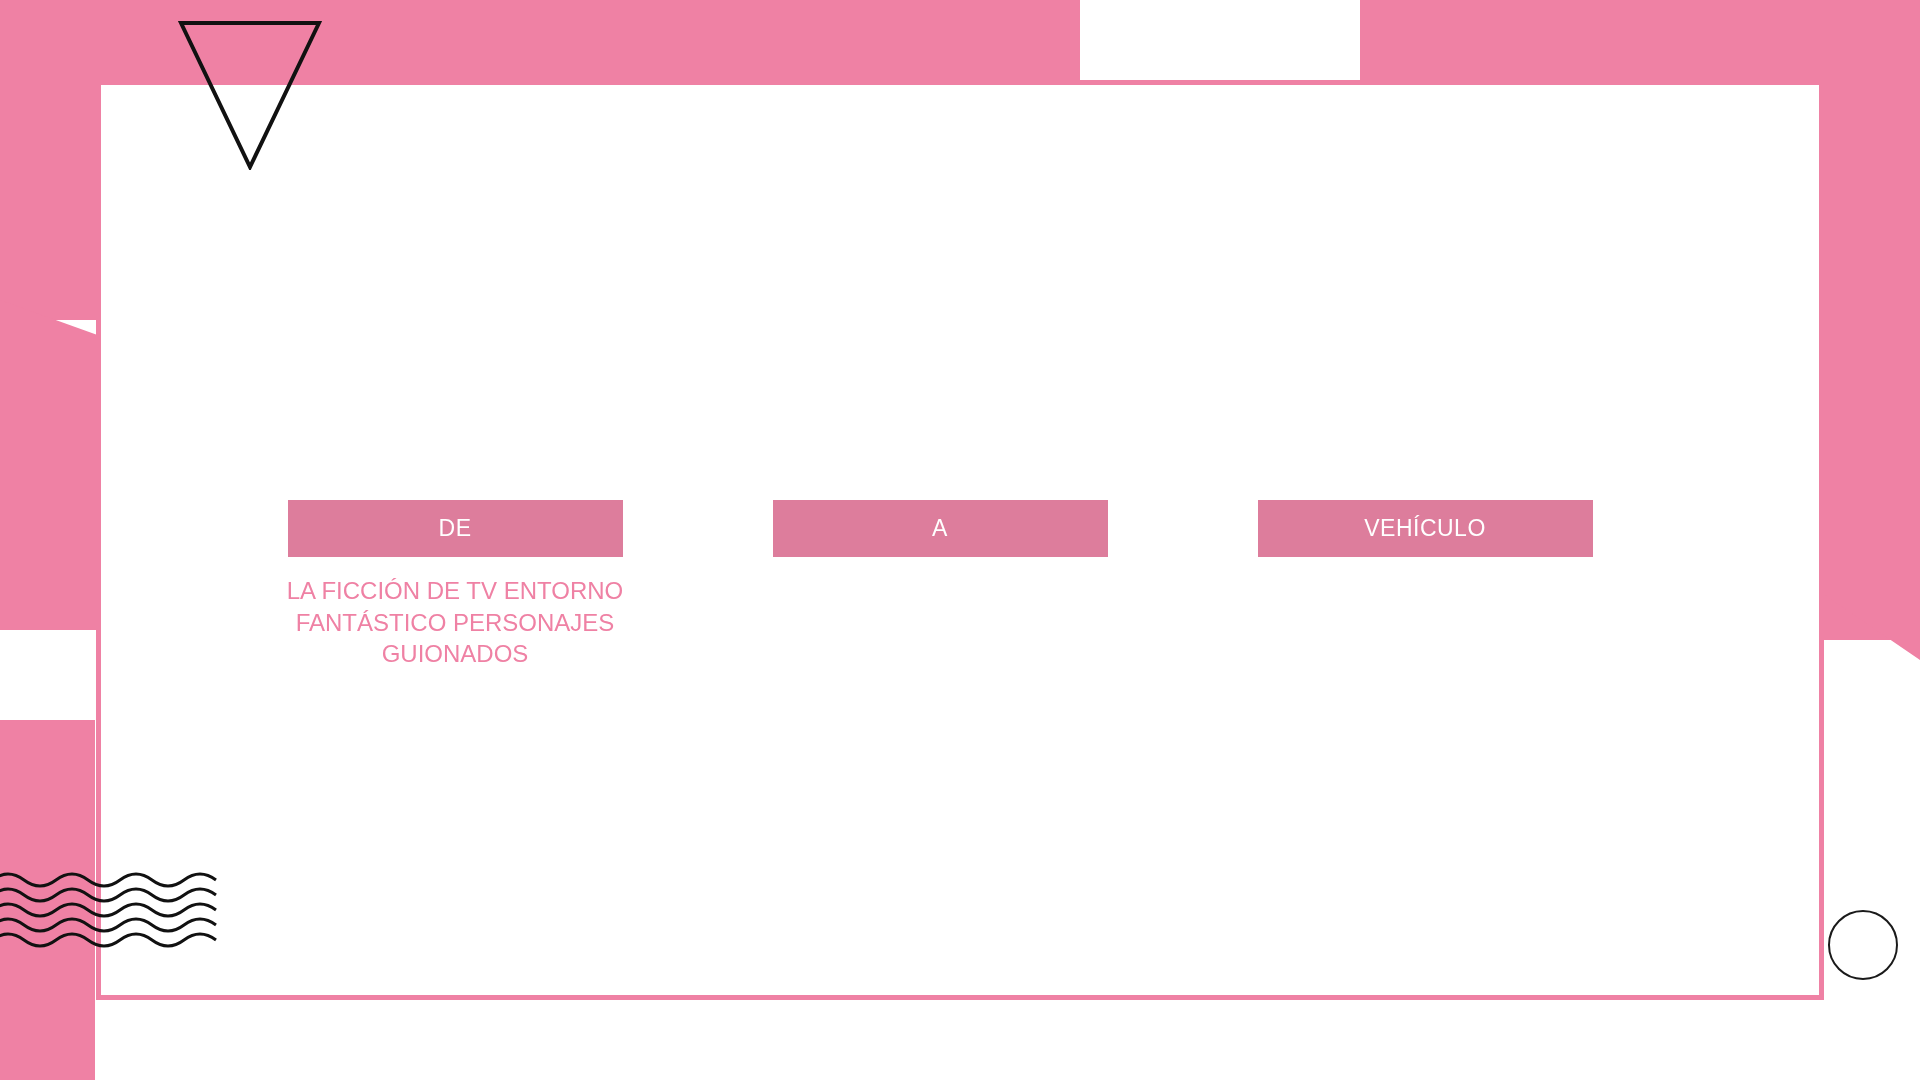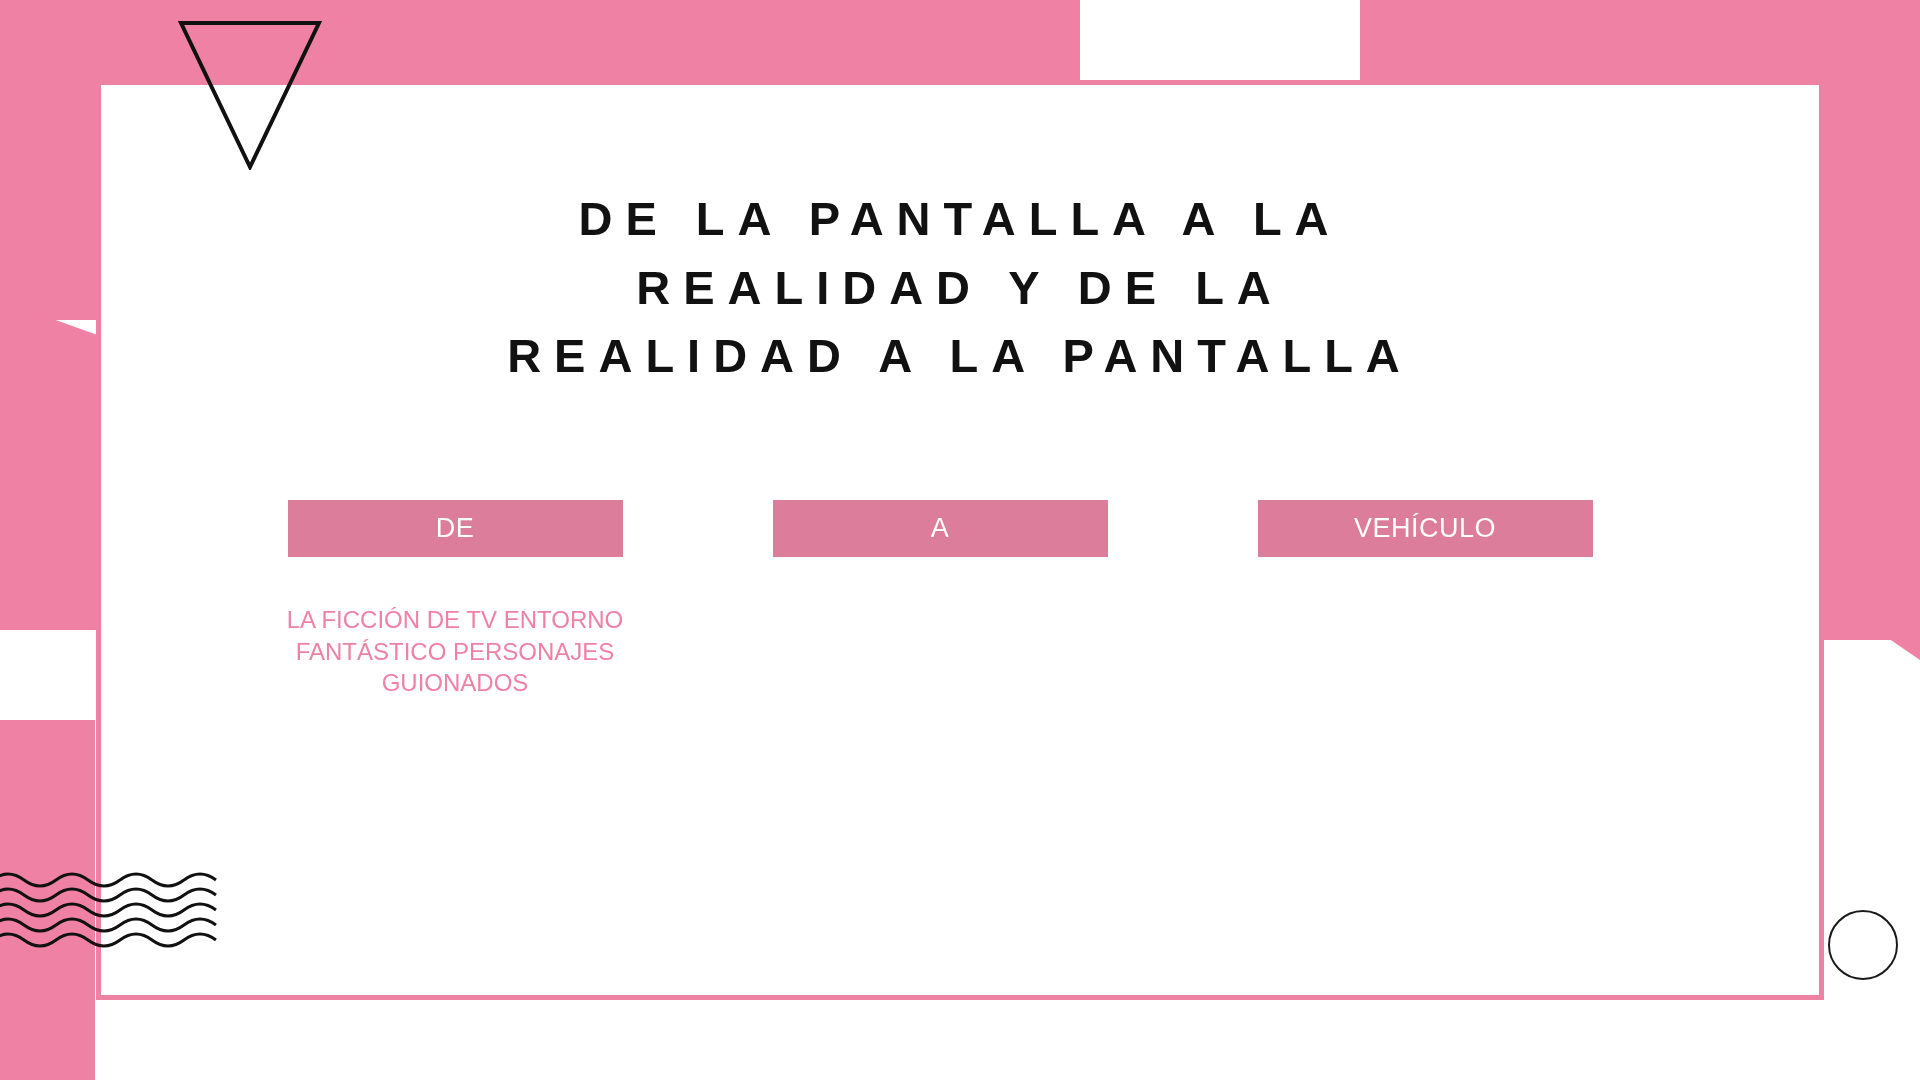--- a/index.html
+++ b/index.html
@@ -137,28 +137,28 @@
     width: 430px;
     display: flex;
     flex-direction: column;
     align-items: center;
   }
   .col-header {
     width: 335px;
     height: 57px;
     background: #dd7d9c;
     color: #ffffff;
-    font-size: 27px;
+    font-size: 23px;
     display: flex;
     align-items: center;
     justify-content: center;
     letter-spacing: 0.5px;
   }
   .col-body {
-    margin-top: 47px;
+    margin-top: 18px;
     color: #ef81a4;
     font-size: 24px;
     line-height: 1.32;
     text-align: center;
     white-space: pre-line;
     width: 430px;
   }
 </style>
 </head>
 <body>
@@ -186,23 +186,20 @@
         <path d="M0,27 q16,-12 32,0 t32,0 t32,0 t32,0 t32,0 t32,0 t32,0"></path>
         <path d="M0,42 q16,-12 32,0 t32,0 t32,0 t32,0 t32,0 t32,0 t32,0"></path>
         <path d="M0,57 q16,-12 32,0 t32,0 t32,0 t32,0 t32,0 t32,0 t32,0"></path>
         <path d="M0,72 q16,-12 32,0 t32,0 t32,0 t32,0 t32,0 t32,0 t32,0"></path>
       </g>
     </svg>
   </div>
 
   <div class="circle-deco"></div>
 
-  <div class="title">DE LA PANTALLA A LA
-REALIDAD Y DE LA
-REALIDAD A LA PANTALLA</div>
 
   <div class="columns">
 
     <div class="column">
       <div class="col-header">DE</div>
       <div class="col-body">LA FICCIÓN DE TV ENTORNO
 FANTÁSTICO PERSONAJES
 GUIONADOS</div>
     </div>
 

